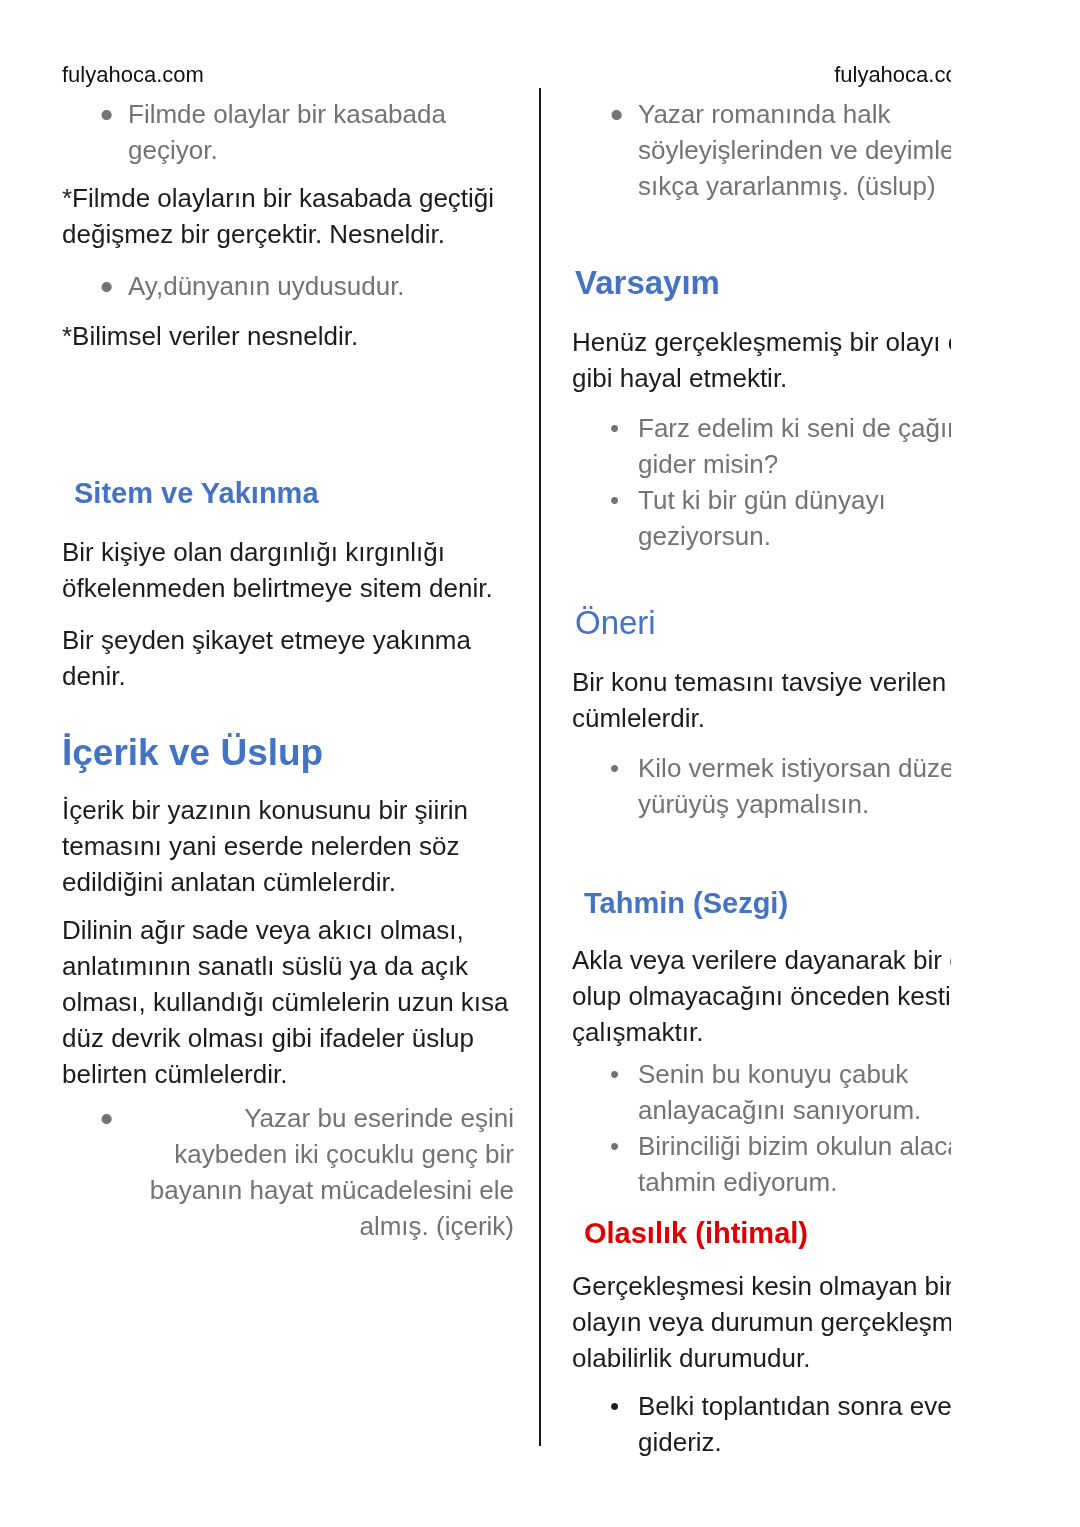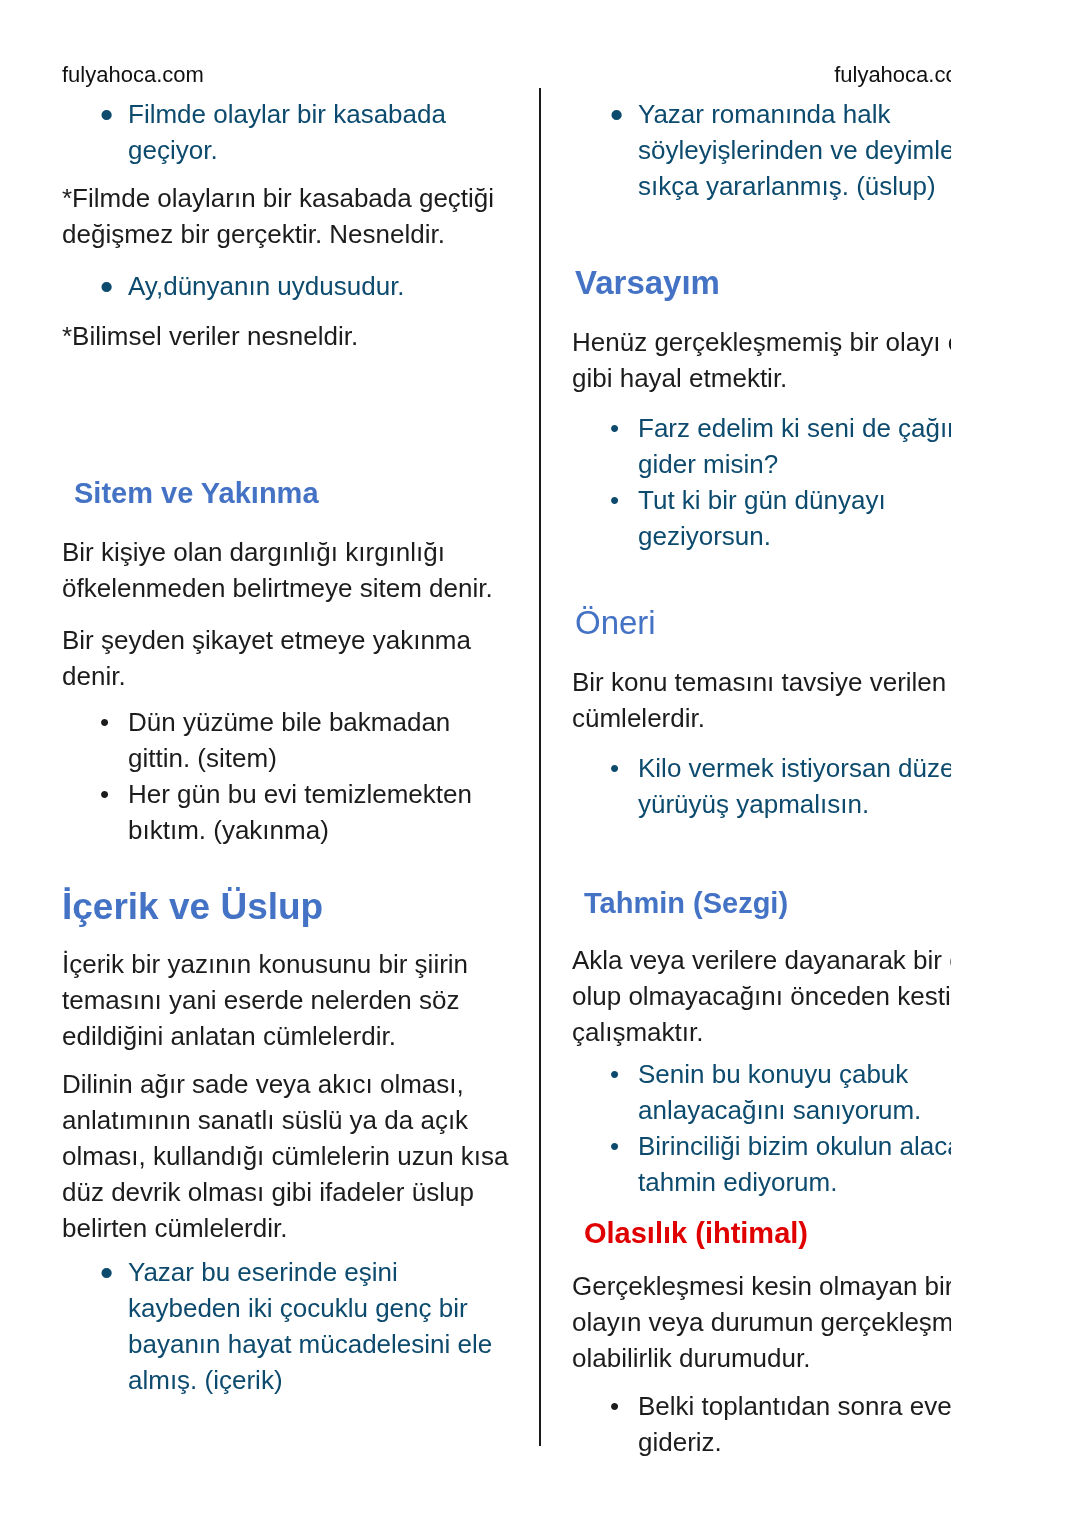--- a/index.html
+++ b/index.html
@@ -47,21 +47,21 @@
   }
   ul.blist li::before {
     content: "\2022";
     position: absolute;
     left: 38px;
     top: 0;
     line-height: 36px;
   }
   ul.blist.lg li::before { font-size: 1.45em; }
   ul.blist.sm li::before { font-size: 1.0em; }
-  .c-slate, ul.c-slate li { color: #0c4a6e; }
+  .c-slate, ul.c-slate li { color: #737373; }
   .c-black, ul.c-black li { color: #1c1c1c; }
   .h-sm {
     margin: 12px;
     font-size: 29px;
     line-height: 38px;
     font-weight: bold;
     color: #4472C4;
   }
   .h-md {
     margin: 3px;
@@ -100,31 +100,27 @@
       <li>Ay,dünyanın uydusudur.</li>
     </ul>
 
     <p class="c-black" style="margin-top:14px;">*Bilimsel veriler nesneldir.</p>
 
     <h3 class="h-sm" style="margin-top:120px;">Sitem ve Yakınma</h3>
 
     <p style="margin-top:22px;">Bir kişiye olan dargınlığı kırgınlığı öfkelenmeden belirtmeye sitem denir.</p>
     <p style="margin-top:16px;">Bir şeyden şikayet etmeye yakınma denir.</p>
 
-    <ul class="blist sm c-black" style="margin-top:10px;">
-      <li>Dün yüzüme bile bakmadan gittin. (sitem)</li>
-      <li>Her gün bu evi temizlemekten bıktım. (yakınma)</li>
-    </ul>
 
     <h2 class="h-lg" style="margin-top:36px;">İçerik ve Üslup</h2>
 
     <p style="margin-top:16px;">İçerik bir yazının konusunu bir şiirin temasını yani eserde nelerden söz edildiğini anlatan cümlelerdir.</p>
     <p style="margin-top:12px;">Dilinin ağır sade veya akıcı olması, anlatımının sanatlı süslü ya da açık olması, kullandığı cümlelerin uzun kısa düz devrik olması gibi ifadeler üslup belirten cümlelerdir.</p>
 
-    <ul class="blist lg c-slate" style="margin-top:8px;">
+    <ul class="blist lg c-slate" style="margin-top:8px;text-align:right;">
       <li>Yazar bu eserinde eşini kaybeden iki çocuklu genç bir bayanın hayat mücadelesini ele almış. (içerik)</li>
     </ul>
   </div>
 
   <div class="col col-right">
     <div class="site-header right">fulyahoca.com</div>
 
     <ul class="blist lg c-slate" style="margin-top:8px;">
       <li>Yazar romanında halk söyleyişlerinden ve deyimlerden sıkça yararlanmış. (üslup)</li>
     </ul>

